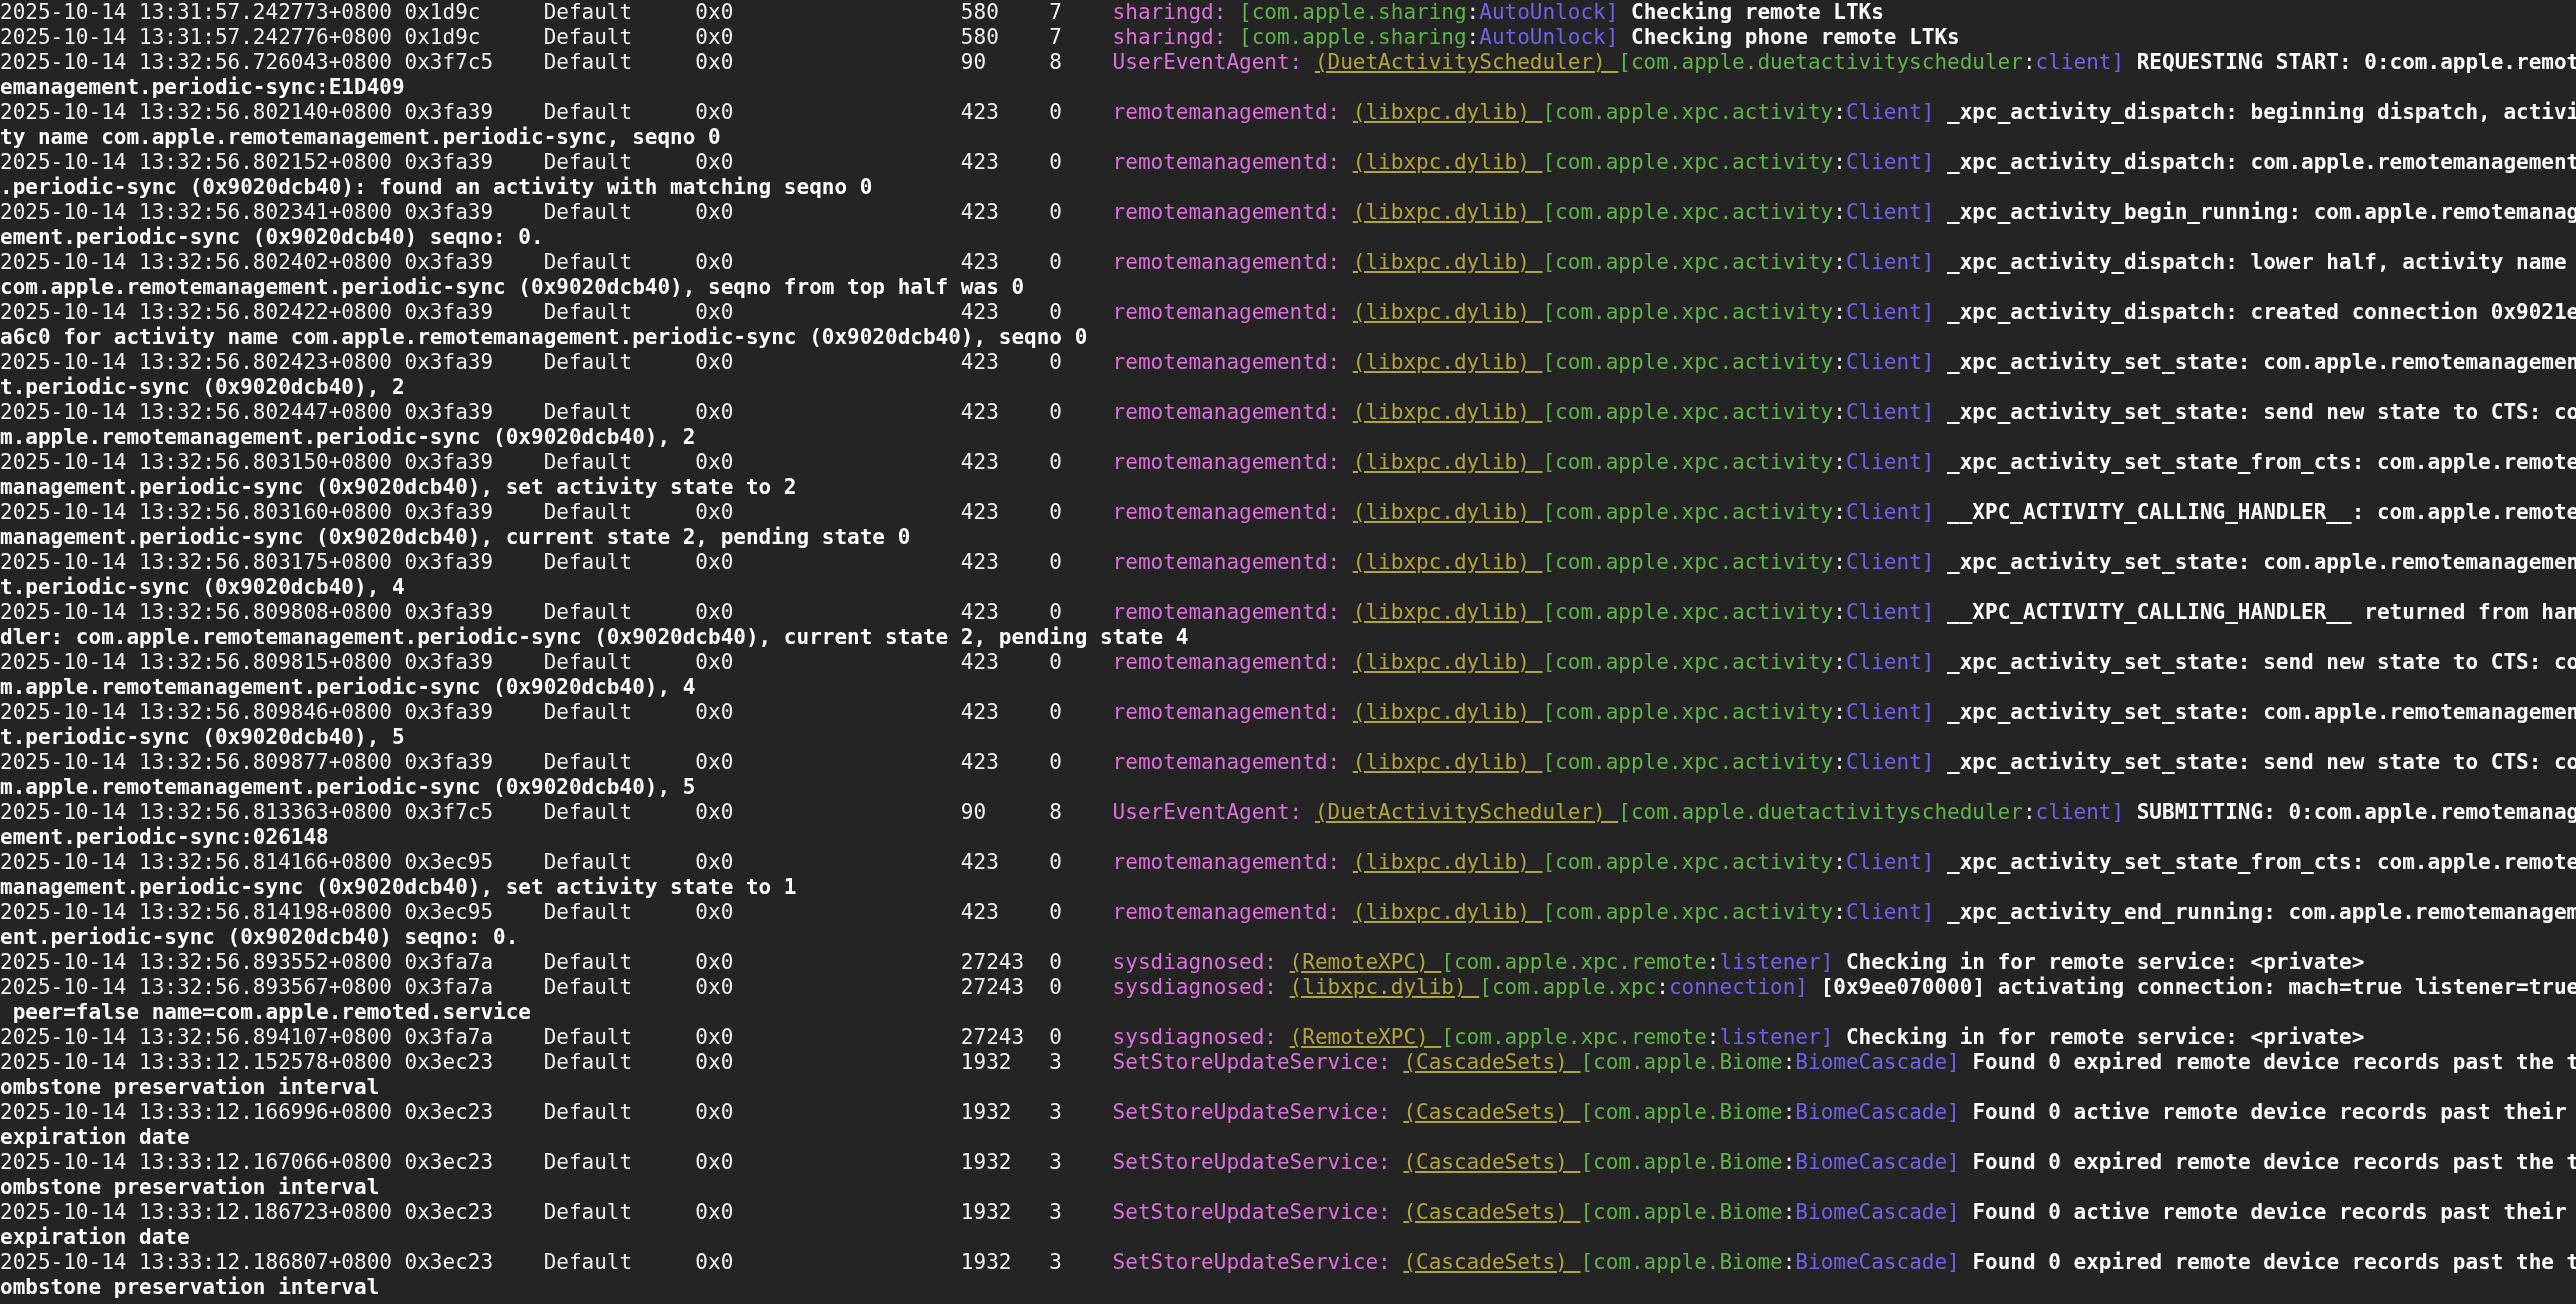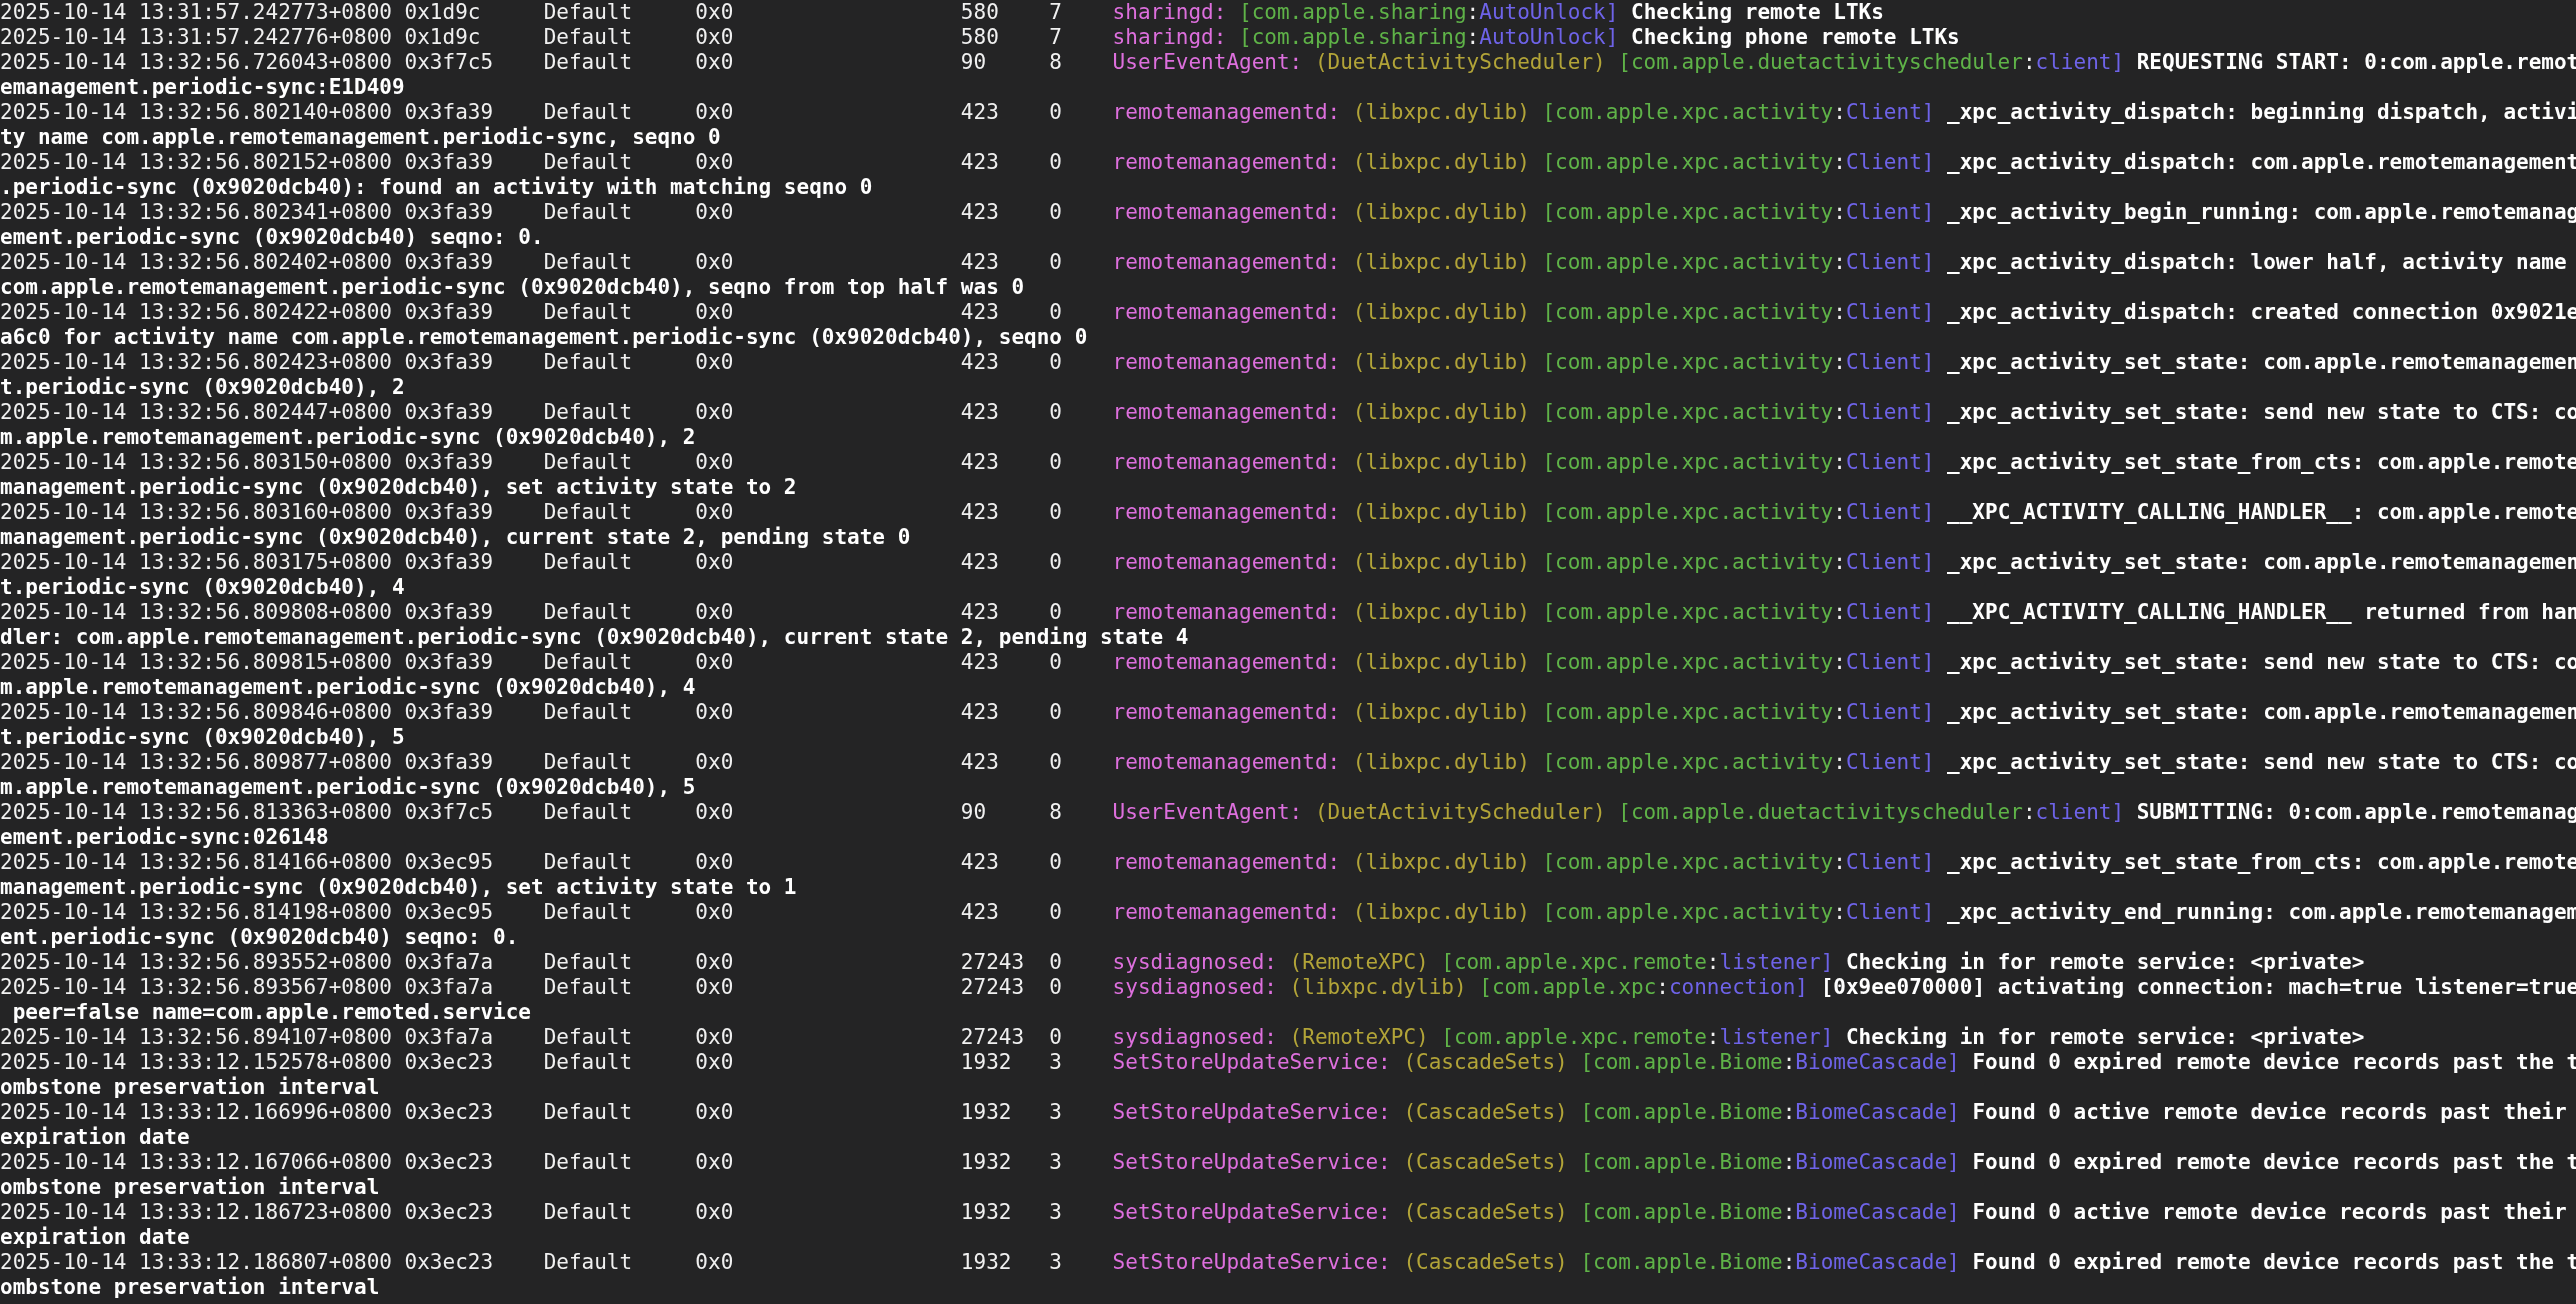--- a/index.html
+++ b/index.html
@@ -20,21 +20,21 @@
     font-family: "DejaVu Sans Mono", "Liberation Mono", monospace;
     font-size: 21px;
     line-height: 25px;
     letter-spacing: 0;
     color: var(--c-d, #f0f0f0);
   }
   .line { white-space: pre; height: 25px; }
   .seg-d { color: var(--c-d); }
   .seg-m { color: var(--c-m); font-weight: bold; }
   .seg-p { color: var(--c-p); }
-  .seg-l { color: var(--c-l); }
+  .seg-l { color: var(--c-l); text-decoration: underline; }
   .seg-s { color: var(--c-s); }
   .seg-c { color: var(--c-c); }
 </style>
 </head>
 <body>
 
 <pre id="log"><div class="line"><span class="seg-d">2025-10-14 13:31:57.242773+0800 0x1d9c     Default     0x0                  580    7    </span><span class="seg-p">sharingd: </span><span class="seg-s">[com.apple.sharing</span><span class="seg-d">:</span><span class="seg-c">AutoUnlock]</span><span class="seg-m"> Checking remote LTKs</span></div><div class="line"><span class="seg-d">2025-10-14 13:31:57.242776+0800 0x1d9c     Default     0x0                  580    7    </span><span class="seg-p">sharingd: </span><span class="seg-s">[com.apple.sharing</span><span class="seg-d">:</span><span class="seg-c">AutoUnlock]</span><span class="seg-m"> Checking phone remote LTKs</span></div><div class="line"><span class="seg-d">2025-10-14 13:32:56.726043+0800 0x3f7c5    Default     0x0                  90     8    </span><span class="seg-p">UserEventAgent: </span><span class="seg-l">(DuetActivityScheduler) </span><span class="seg-s">[com.apple.duetactivityscheduler</span><span class="seg-d">:</span><span class="seg-c">client]</span><span class="seg-m"> REQUESTING START: 0:com.apple.remot</span></div><div class="line"><span class="seg-m">emanagement.periodic-sync:E1D409</span></div><div class="line"><span class="seg-d">2025-10-14 13:32:56.802140+0800 0x3fa39    Default     0x0                  423    0    </span><span class="seg-p">remotemanagementd: </span><span class="seg-l">(libxpc.dylib) </span><span class="seg-s">[com.apple.xpc.activity</span><span class="seg-d">:</span><span class="seg-c">Client]</span><span class="seg-m"> _xpc_activity_dispatch: beginning dispatch, activi</span></div><div class="line"><span class="seg-m">ty name com.apple.remotemanagement.periodic-sync, seqno 0</span></div><div class="line"><span class="seg-d">2025-10-14 13:32:56.802152+0800 0x3fa39    Default     0x0                  423    0    </span><span class="seg-p">remotemanagementd: </span><span class="seg-l">(libxpc.dylib) </span><span class="seg-s">[com.apple.xpc.activity</span><span class="seg-d">:</span><span class="seg-c">Client]</span><span class="seg-m"> _xpc_activity_dispatch: com.apple.remotemanagement</span></div><div class="line"><span class="seg-m">.periodic-sync (0x9020dcb40): found an activity with matching seqno 0</span></div><div class="line"><span class="seg-d">2025-10-14 13:32:56.802341+0800 0x3fa39    Default     0x0                  423    0    </span><span class="seg-p">remotemanagementd: </span><span class="seg-l">(libxpc.dylib) </span><span class="seg-s">[com.apple.xpc.activity</span><span class="seg-d">:</span><span class="seg-c">Client]</span><span class="seg-m"> _xpc_activity_begin_running: com.apple.remotemanag</span></div><div class="line"><span class="seg-m">ement.periodic-sync (0x9020dcb40) seqno: 0.</span></div><div class="line"><span class="seg-d">2025-10-14 13:32:56.802402+0800 0x3fa39    Default     0x0                  423    0    </span><span class="seg-p">remotemanagementd: </span><span class="seg-l">(libxpc.dylib) </span><span class="seg-s">[com.apple.xpc.activity</span><span class="seg-d">:</span><span class="seg-c">Client]</span><span class="seg-m"> _xpc_activity_dispatch: lower half, activity name</span></div><div class="line"><span class="seg-m">com.apple.remotemanagement.periodic-sync (0x9020dcb40), seqno from top half was 0</span></div><div class="line"><span class="seg-d">2025-10-14 13:32:56.802422+0800 0x3fa39    Default     0x0                  423    0    </span><span class="seg-p">remotemanagementd: </span><span class="seg-l">(libxpc.dylib) </span><span class="seg-s">[com.apple.xpc.activity</span><span class="seg-d">:</span><span class="seg-c">Client]</span><span class="seg-m"> _xpc_activity_dispatch: created connection 0x9021e</span></div><div class="line"><span class="seg-m">a6c0 for activity name com.apple.remotemanagement.periodic-sync (0x9020dcb40), seqno 0</span></div><div class="line"><span class="seg-d">2025-10-14 13:32:56.802423+0800 0x3fa39    Default     0x0                  423    0    </span><span class="seg-p">remotemanagementd: </span><span class="seg-l">(libxpc.dylib) </span><span class="seg-s">[com.apple.xpc.activity</span><span class="seg-d">:</span><span class="seg-c">Client]</span><span class="seg-m"> _xpc_activity_set_state: com.apple.remotemanagemen</span></div><div class="line"><span class="seg-m">t.periodic-sync (0x9020dcb40), 2</span></div><div class="line"><span class="seg-d">2025-10-14 13:32:56.802447+0800 0x3fa39    Default     0x0                  423    0    </span><span class="seg-p">remotemanagementd: </span><span class="seg-l">(libxpc.dylib) </span><span class="seg-s">[com.apple.xpc.activity</span><span class="seg-d">:</span><span class="seg-c">Client]</span><span class="seg-m"> _xpc_activity_set_state: send new state to CTS: co</span></div><div class="line"><span class="seg-m">m.apple.remotemanagement.periodic-sync (0x9020dcb40), 2</span></div><div class="line"><span class="seg-d">2025-10-14 13:32:56.803150+0800 0x3fa39    Default     0x0                  423    0    </span><span class="seg-p">remotemanagementd: </span><span class="seg-l">(libxpc.dylib) </span><span class="seg-s">[com.apple.xpc.activity</span><span class="seg-d">:</span><span class="seg-c">Client]</span><span class="seg-m"> _xpc_activity_set_state_from_cts: com.apple.remote</span></div><div class="line"><span class="seg-m">management.periodic-sync (0x9020dcb40), set activity state to 2</span></div><div class="line"><span class="seg-d">2025-10-14 13:32:56.803160+0800 0x3fa39    Default     0x0                  423    0    </span><span class="seg-p">remotemanagementd: </span><span class="seg-l">(libxpc.dylib) </span><span class="seg-s">[com.apple.xpc.activity</span><span class="seg-d">:</span><span class="seg-c">Client]</span><span class="seg-m"> __XPC_ACTIVITY_CALLING_HANDLER__: com.apple.remote</span></div><div class="line"><span class="seg-m">management.periodic-sync (0x9020dcb40), current state 2, pending state 0</span></div><div class="line"><span class="seg-d">2025-10-14 13:32:56.803175+0800 0x3fa39    Default     0x0                  423    0    </span><span class="seg-p">remotemanagementd: </span><span class="seg-l">(libxpc.dylib) </span><span class="seg-s">[com.apple.xpc.activity</span><span class="seg-d">:</span><span class="seg-c">Client]</span><span class="seg-m"> _xpc_activity_set_state: com.apple.remotemanagemen</span></div><div class="line"><span class="seg-m">t.periodic-sync (0x9020dcb40), 4</span></div><div class="line"><span class="seg-d">2025-10-14 13:32:56.809808+0800 0x3fa39    Default     0x0                  423    0    </span><span class="seg-p">remotemanagementd: </span><span class="seg-l">(libxpc.dylib) </span><span class="seg-s">[com.apple.xpc.activity</span><span class="seg-d">:</span><span class="seg-c">Client]</span><span class="seg-m"> __XPC_ACTIVITY_CALLING_HANDLER__ returned from han</span></div><div class="line"><span class="seg-m">dler: com.apple.remotemanagement.periodic-sync (0x9020dcb40), current state 2, pending state 4</span></div><div class="line"><span class="seg-d">2025-10-14 13:32:56.809815+0800 0x3fa39    Default     0x0                  423    0    </span><span class="seg-p">remotemanagementd: </span><span class="seg-l">(libxpc.dylib) </span><span class="seg-s">[com.apple.xpc.activity</span><span class="seg-d">:</span><span class="seg-c">Client]</span><span class="seg-m"> _xpc_activity_set_state: send new state to CTS: co</span></div><div class="line"><span class="seg-m">m.apple.remotemanagement.periodic-sync (0x9020dcb40), 4</span></div><div class="line"><span class="seg-d">2025-10-14 13:32:56.809846+0800 0x3fa39    Default     0x0                  423    0    </span><span class="seg-p">remotemanagementd: </span><span class="seg-l">(libxpc.dylib) </span><span class="seg-s">[com.apple.xpc.activity</span><span class="seg-d">:</span><span class="seg-c">Client]</span><span class="seg-m"> _xpc_activity_set_state: com.apple.remotemanagemen</span></div><div class="line"><span class="seg-m">t.periodic-sync (0x9020dcb40), 5</span></div><div class="line"><span class="seg-d">2025-10-14 13:32:56.809877+0800 0x3fa39    Default     0x0                  423    0    </span><span class="seg-p">remotemanagementd: </span><span class="seg-l">(libxpc.dylib) </span><span class="seg-s">[com.apple.xpc.activity</span><span class="seg-d">:</span><span class="seg-c">Client]</span><span class="seg-m"> _xpc_activity_set_state: send new state to CTS: co</span></div><div class="line"><span class="seg-m">m.apple.remotemanagement.periodic-sync (0x9020dcb40), 5</span></div><div class="line"><span class="seg-d">2025-10-14 13:32:56.813363+0800 0x3f7c5    Default     0x0                  90     8    </span><span class="seg-p">UserEventAgent: </span><span class="seg-l">(DuetActivityScheduler) </span><span class="seg-s">[com.apple.duetactivityscheduler</span><span class="seg-d">:</span><span class="seg-c">client]</span><span class="seg-m"> SUBMITTING: 0:com.apple.remotemanag</span></div><div class="line"><span class="seg-m">ement.periodic-sync:026148</span></div><div class="line"><span class="seg-d">2025-10-14 13:32:56.814166+0800 0x3ec95    Default     0x0                  423    0    </span><span class="seg-p">remotemanagementd: </span><span class="seg-l">(libxpc.dylib) </span><span class="seg-s">[com.apple.xpc.activity</span><span class="seg-d">:</span><span class="seg-c">Client]</span><span class="seg-m"> _xpc_activity_set_state_from_cts: com.apple.remote</span></div><div class="line"><span class="seg-m">management.periodic-sync (0x9020dcb40), set activity state to 1</span></div><div class="line"><span class="seg-d">2025-10-14 13:32:56.814198+0800 0x3ec95    Default     0x0                  423    0    </span><span class="seg-p">remotemanagementd: </span><span class="seg-l">(libxpc.dylib) </span><span class="seg-s">[com.apple.xpc.activity</span><span class="seg-d">:</span><span class="seg-c">Client]</span><span class="seg-m"> _xpc_activity_end_running: com.apple.remotemanagem</span></div><div class="line"><span class="seg-m">ent.periodic-sync (0x9020dcb40) seqno: 0.</span></div><div class="line"><span class="seg-d">2025-10-14 13:32:56.893552+0800 0x3fa7a    Default     0x0                  27243  0    </span><span class="seg-p">sysdiagnosed: </span><span class="seg-l">(RemoteXPC) </span><span class="seg-s">[com.apple.xpc.remote</span><span class="seg-d">:</span><span class="seg-c">listener]</span><span class="seg-m"> Checking in for remote service: &lt;private&gt;</span></div><div class="line"><span class="seg-d">2025-10-14 13:32:56.893567+0800 0x3fa7a    Default     0x0                  27243  0    </span><span class="seg-p">sysdiagnosed: </span><span class="seg-l">(libxpc.dylib) </span><span class="seg-s">[com.apple.xpc</span><span class="seg-d">:</span><span class="seg-c">connection]</span><span class="seg-m"> [0x9ee070000] activating connection: mach=true listener=true</span></div><div class="line"><span class="seg-m"> peer=false name=com.apple.remoted.service</span></div><div class="line"><span class="seg-d">2025-10-14 13:32:56.894107+0800 0x3fa7a    Default     0x0                  27243  0    </span><span class="seg-p">sysdiagnosed: </span><span class="seg-l">(RemoteXPC) </span><span class="seg-s">[com.apple.xpc.remote</span><span class="seg-d">:</span><span class="seg-c">listener]</span><span class="seg-m"> Checking in for remote service: &lt;private&gt;</span></div><div class="line"><span class="seg-d">2025-10-14 13:33:12.152578+0800 0x3ec23    Default     0x0                  1932   3    </span><span class="seg-p">SetStoreUpdateService: </span><span class="seg-l">(CascadeSets) </span><span class="seg-s">[com.apple.Biome</span><span class="seg-d">:</span><span class="seg-c">BiomeCascade]</span><span class="seg-m"> Found 0 expired remote device records past the t</span></div><div class="line"><span class="seg-m">ombstone preservation interval</span></div><div class="line"><span class="seg-d">2025-10-14 13:33:12.166996+0800 0x3ec23    Default     0x0                  1932   3    </span><span class="seg-p">SetStoreUpdateService: </span><span class="seg-l">(CascadeSets) </span><span class="seg-s">[com.apple.Biome</span><span class="seg-d">:</span><span class="seg-c">BiomeCascade]</span><span class="seg-m"> Found 0 active remote device records past their</span></div><div class="line"><span class="seg-m">expiration date</span></div><div class="line"><span class="seg-d">2025-10-14 13:33:12.167066+0800 0x3ec23    Default     0x0                  1932   3    </span><span class="seg-p">SetStoreUpdateService: </span><span class="seg-l">(CascadeSets) </span><span class="seg-s">[com.apple.Biome</span><span class="seg-d">:</span><span class="seg-c">BiomeCascade]</span><span class="seg-m"> Found 0 expired remote device records past the t</span></div><div class="line"><span class="seg-m">ombstone preservation interval</span></div><div class="line"><span class="seg-d">2025-10-14 13:33:12.186723+0800 0x3ec23    Default     0x0                  1932   3    </span><span class="seg-p">SetStoreUpdateService: </span><span class="seg-l">(CascadeSets) </span><span class="seg-s">[com.apple.Biome</span><span class="seg-d">:</span><span class="seg-c">BiomeCascade]</span><span class="seg-m"> Found 0 active remote device records past their</span></div><div class="line"><span class="seg-m">expiration date</span></div><div class="line"><span class="seg-d">2025-10-14 13:33:12.186807+0800 0x3ec23    Default     0x0                  1932   3    </span><span class="seg-p">SetStoreUpdateService: </span><span class="seg-l">(CascadeSets) </span><span class="seg-s">[com.apple.Biome</span><span class="seg-d">:</span><span class="seg-c">BiomeCascade]</span><span class="seg-m"> Found 0 expired remote device records past the t</span></div><div class="line"><span class="seg-m">ombstone preservation interval</span></div></pre>
 
 
 </body></html>

